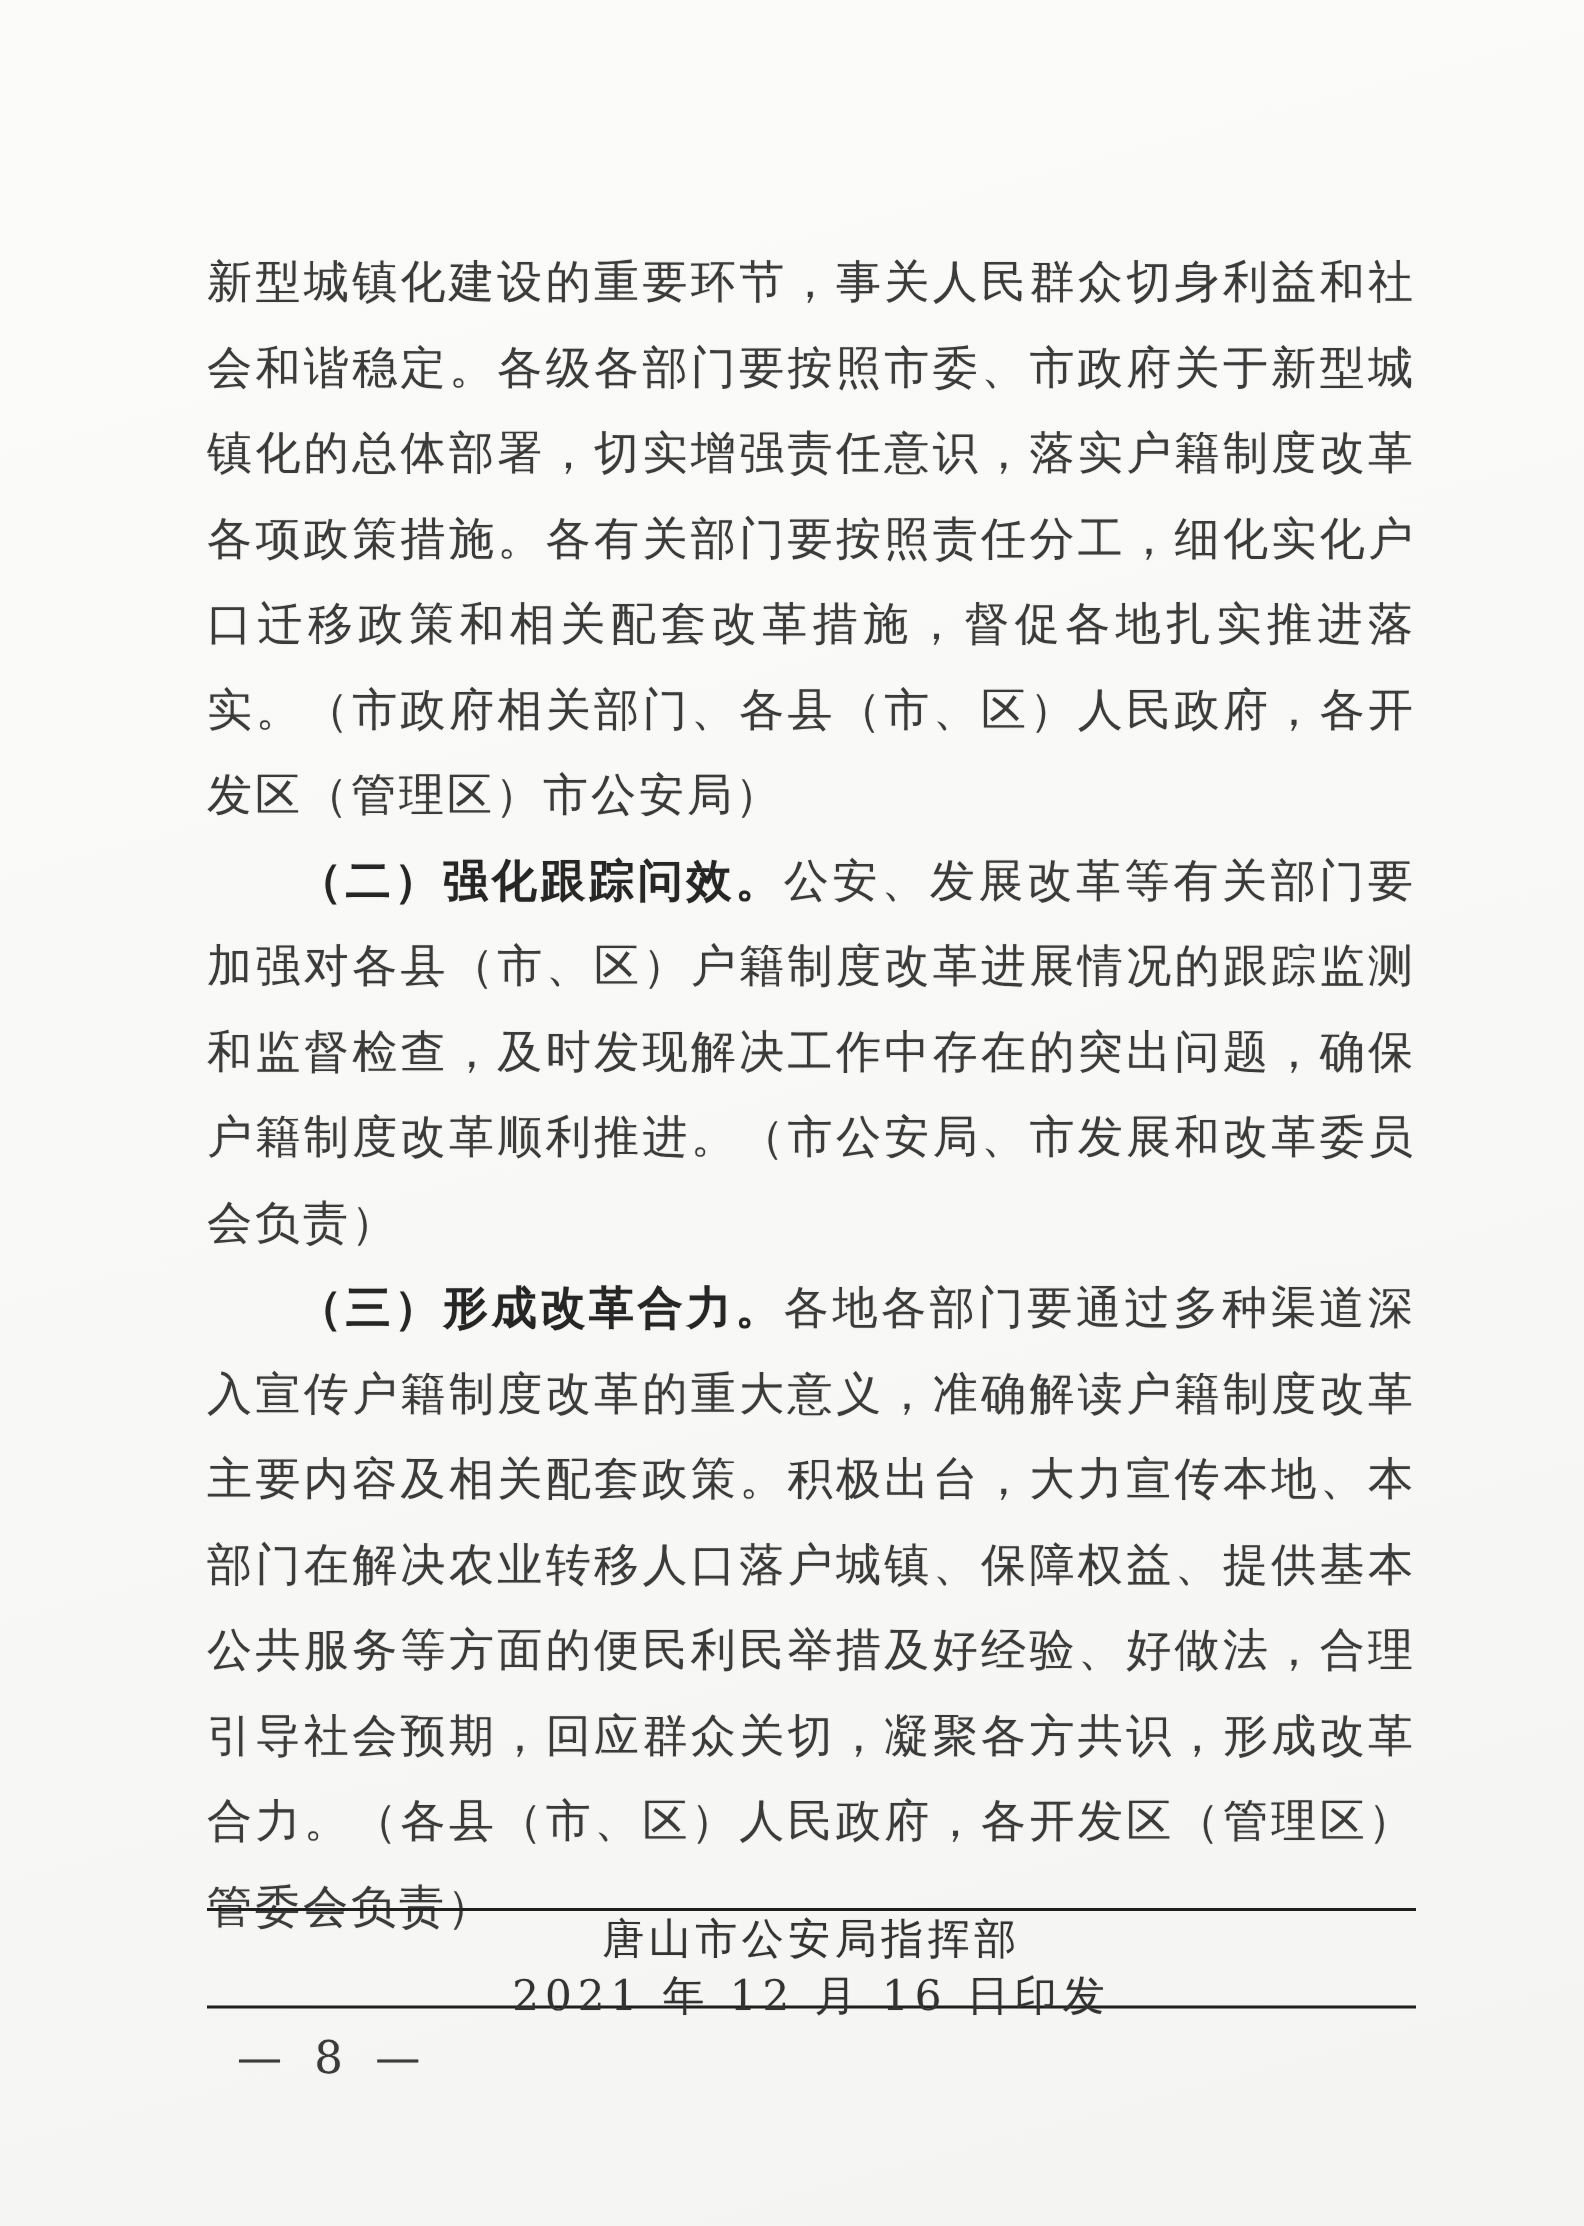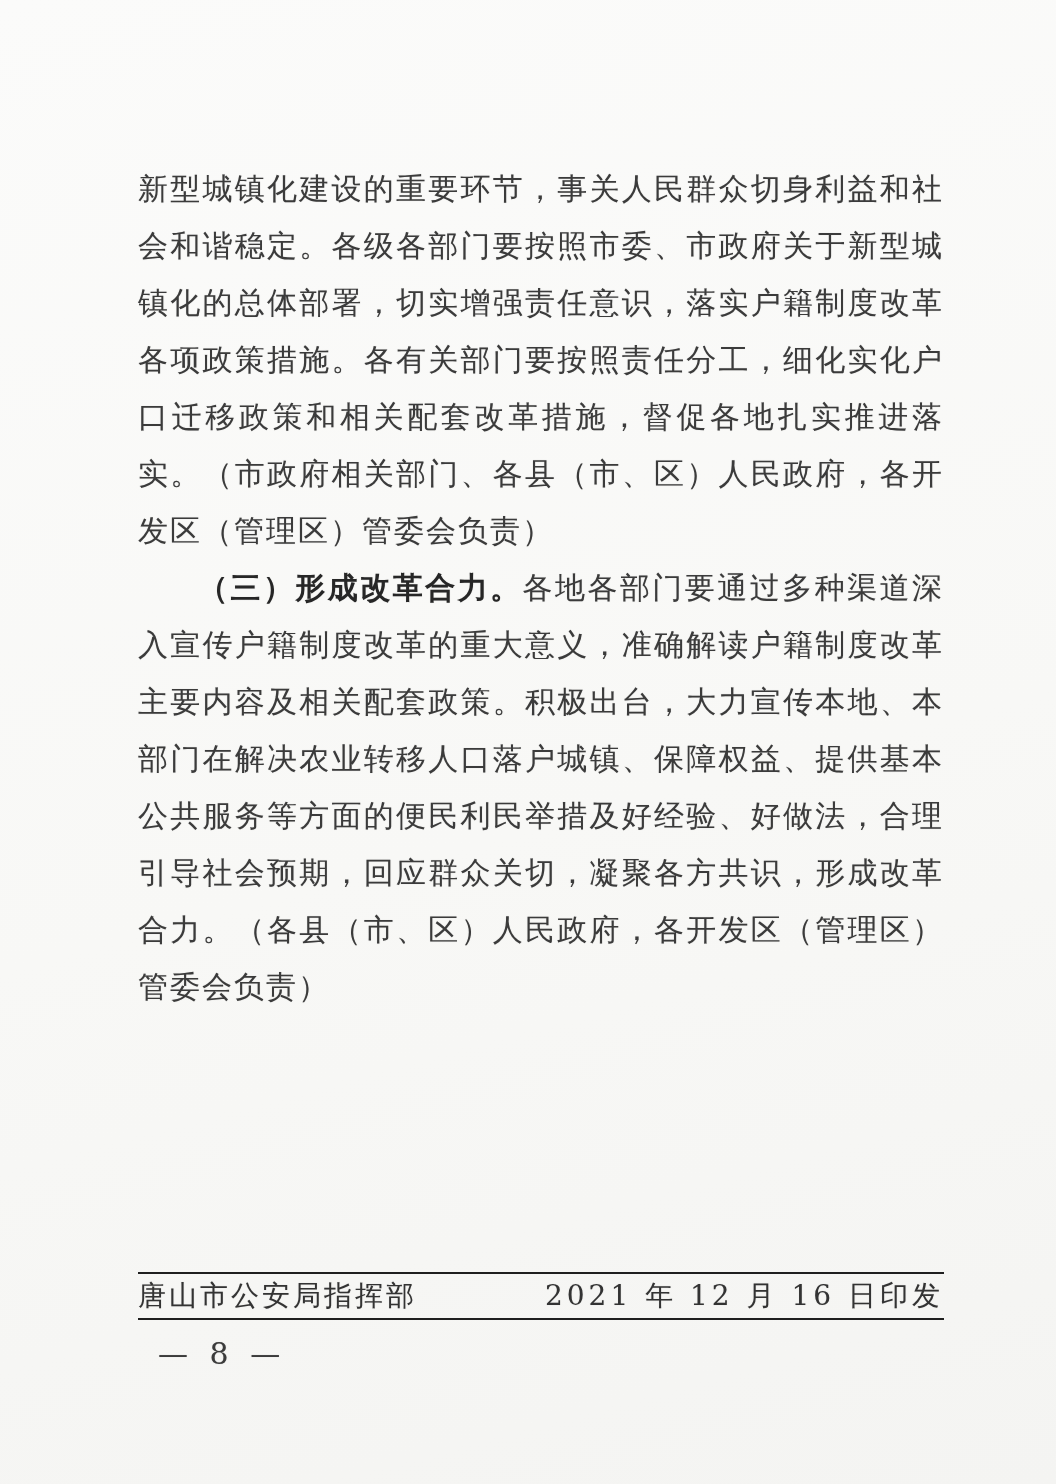--- a/index.html
+++ b/index.html
@@ -48,46 +48,48 @@
   }
   .rule {
     width: 100%;
     height: 2px;
     background: #1f1f1f;
   }
   .footer-row {
     display: flex;
     justify-content: space-between;
     align-items: center;
-    height: 44px;
+    height: 63px;
     font-size: 28px;
     letter-spacing: 3px;
     color: #333333;
     text-shadow: 0 0 1px rgba(80, 80, 80, 0.25);
+    flex-direction: column;
   }
   .footer-row .date {
     letter-spacing: 4px;
     text-align: right;
   }
   .page-number {
     margin-top: 16px;
     padding-left: 20px;
     font-size: 30px;
     letter-spacing: 6px;
     color: #3b3b3b;
     text-shadow: 0 0 1px rgba(80, 80, 80, 0.25);
   }
 </style>
 </head>
 <body>
 
 <div class="page">
 
   <div class="content">
-    <p class="para no-indent"><span>新型城镇化建设的重要环节，事关人民群众切身利益和社会和谐稳定。各级各部门要按照市委、市政府关于新型城镇化的总体部署，切实增强责任意识，落实户籍制度改革各项政策措施。各有关部门要按照责任分工，细化实化户口迁移政策和相关配套改革措施，督促各地扎实推进落实。（市政府相关部门、各县（市、区）人民政府，各开发区（管理区）管委会负责）</span></p>
+    <p class="para no-indent"><span>新型城镇化建设的重要环节，事关人民群众切身利益和社会和谐稳定。各级各部门要按照市委、市政府关于新型城镇化的总体部署，切实增强责任意识，落实户籍制度改革各项政策措施。各有关部门要按照责任分工，细化实化户口迁移政策和相关配套改革措施，督促各地扎实推进落实。（市政府相关部门、各县（市、区）人民政府，各开发区（管理区）市公安局）</span></p>
+    <p class="para"><span class="lead">（二）强化跟踪问效。</span><span>公安、发展改革等有关部门要加强对各县（市、区）户籍制度改革进展情况的跟踪监测和监督检查，及时发现解决工作中存在的突出问题，确保户籍制度改革顺利推进。（市公安局、市发展和改革委员会负责）</span></p>
     <p class="para"><span class="lead">（三）形成改革合力。</span><span>各地各部门要通过多种渠道深入宣传户籍制度改革的重大意义，准确解读户籍制度改革主要内容及相关配套政策。积极出台，大力宣传本地、本部门在解决农业转移人口落户城镇、保障权益、提供基本公共服务等方面的便民利民举措及好经验、好做法，合理引导社会预期，回应群众关切，凝聚各方共识，形成改革合力。（各县（市、区）人民政府，各开发区（管理区）管委会负责）</span></p>
   </div>
 
   <div class="footer">
     <div class="rule"></div>
     <div class="footer-row">
       <span class="issuer">唐山市公安局指挥部</span>
       <span class="date">2021 年 12 月 16 日印发</span>
     </div>
     <div class="rule"></div>

